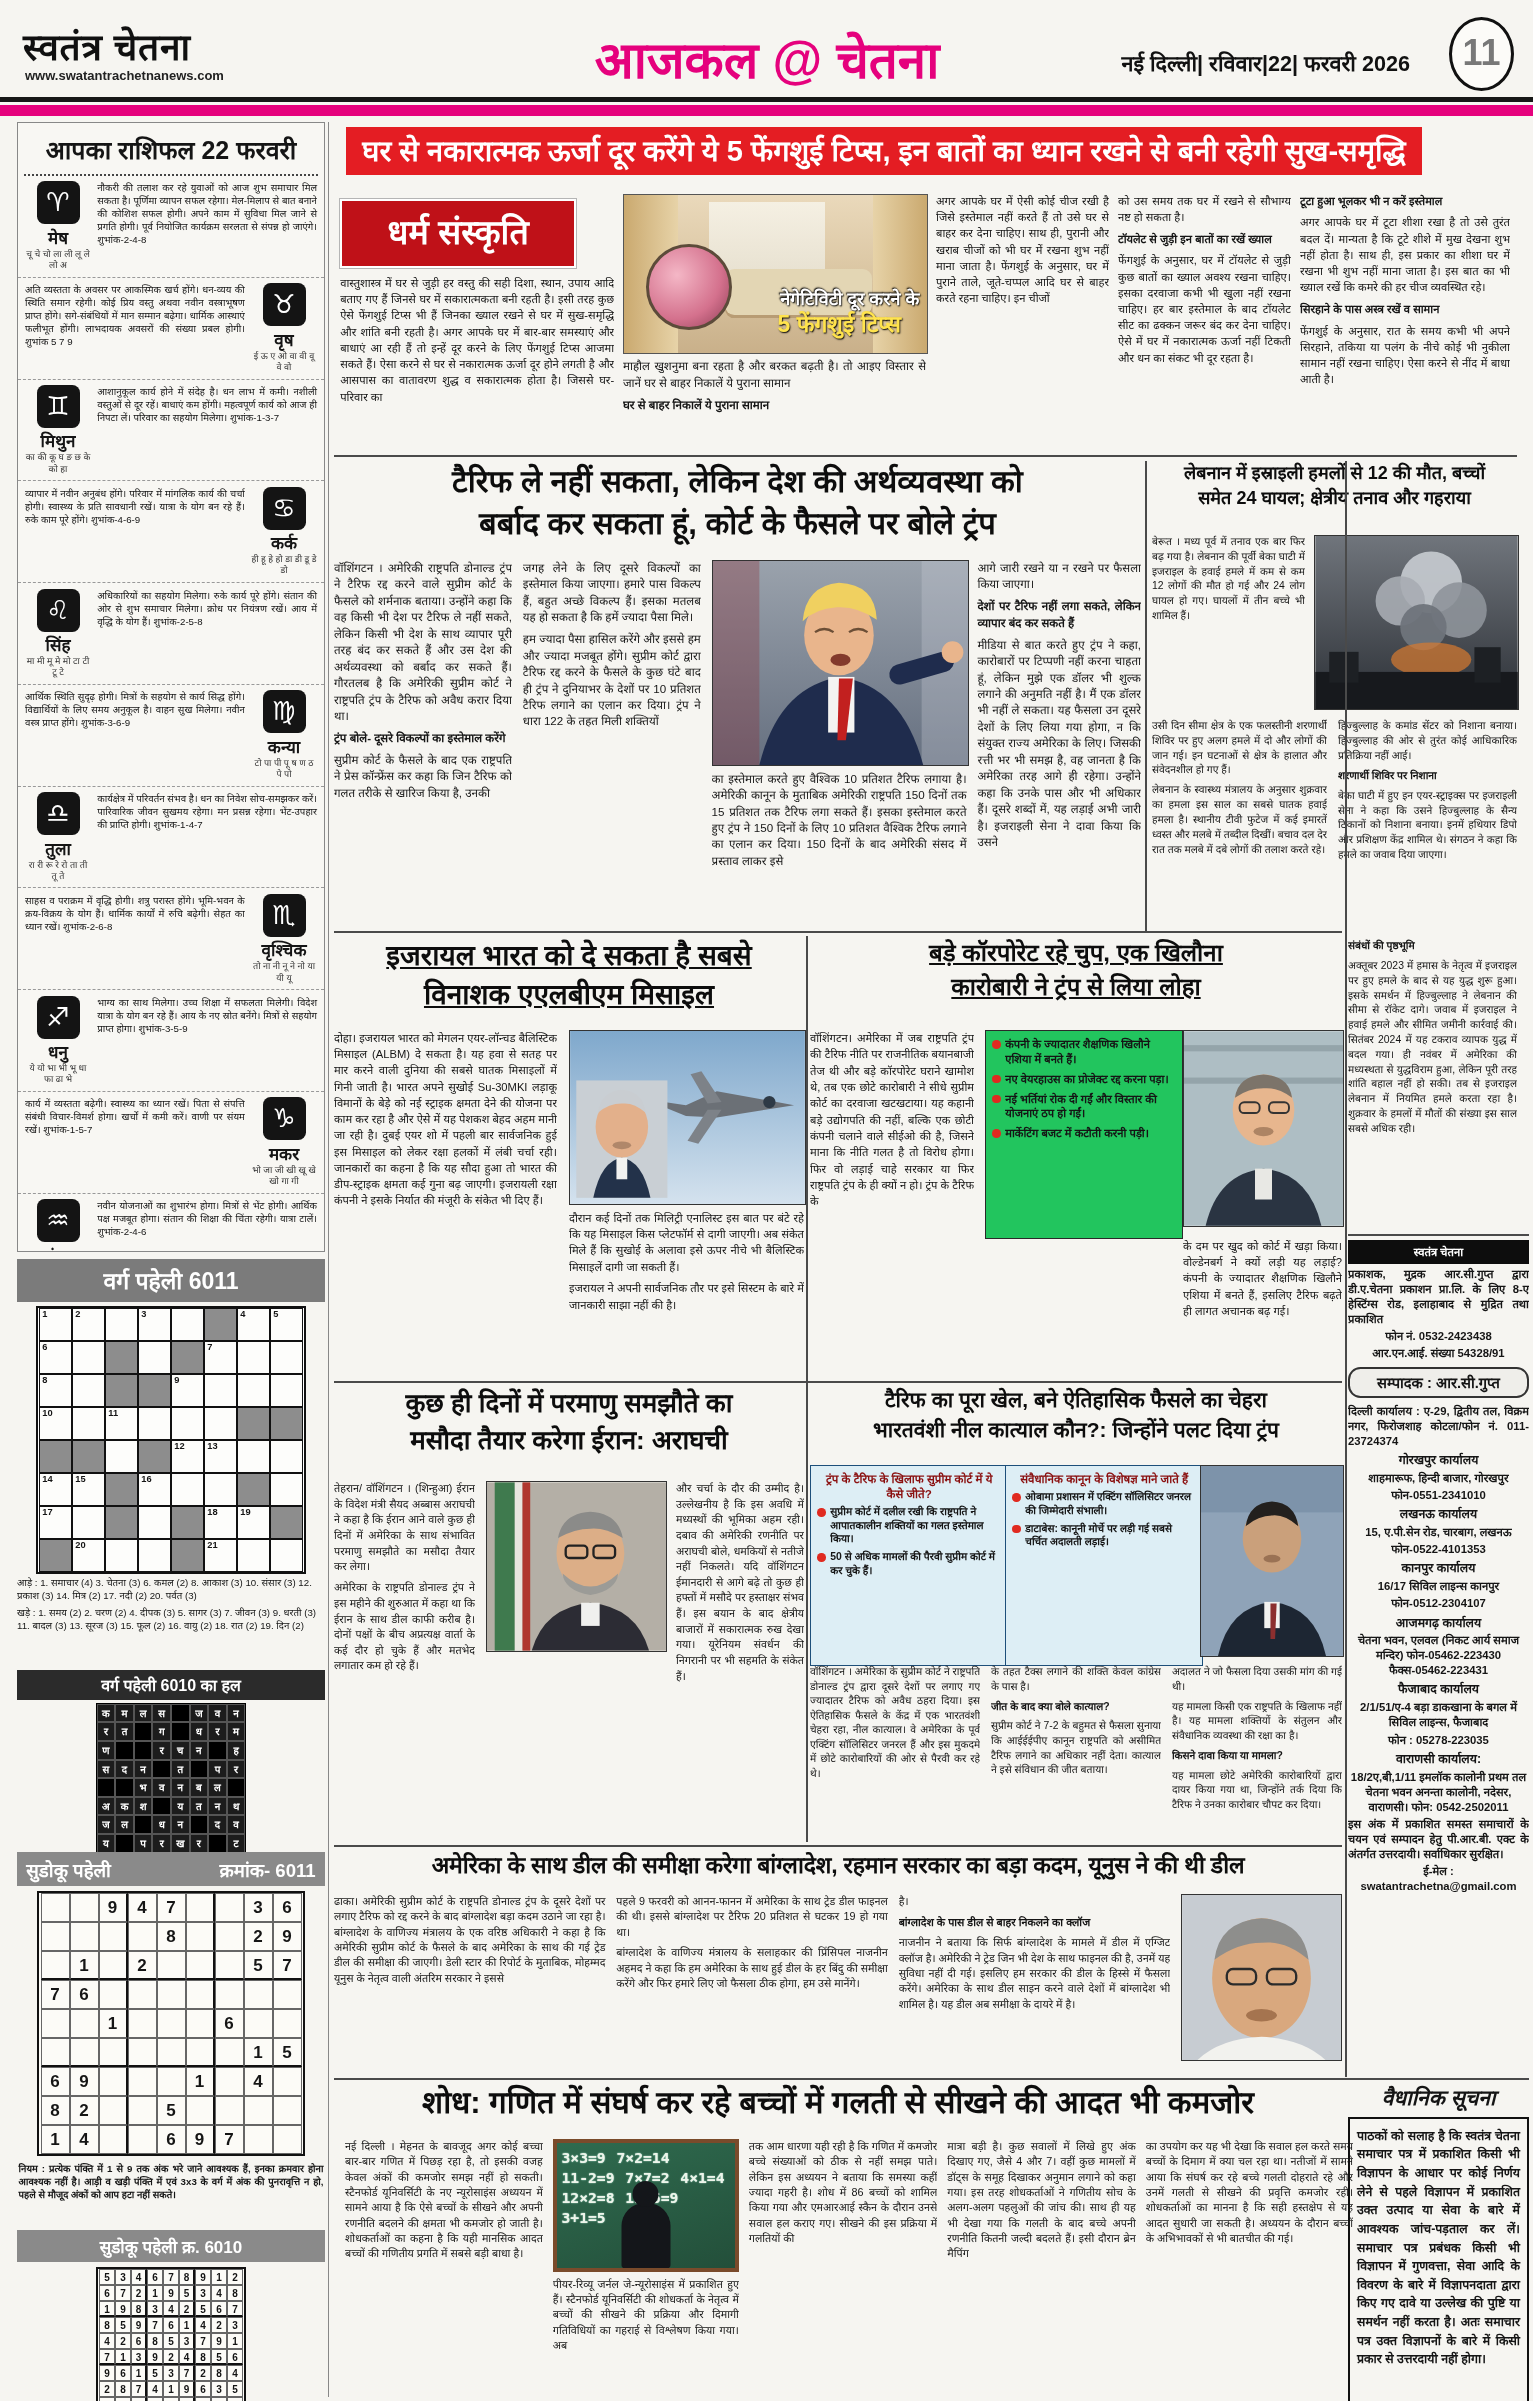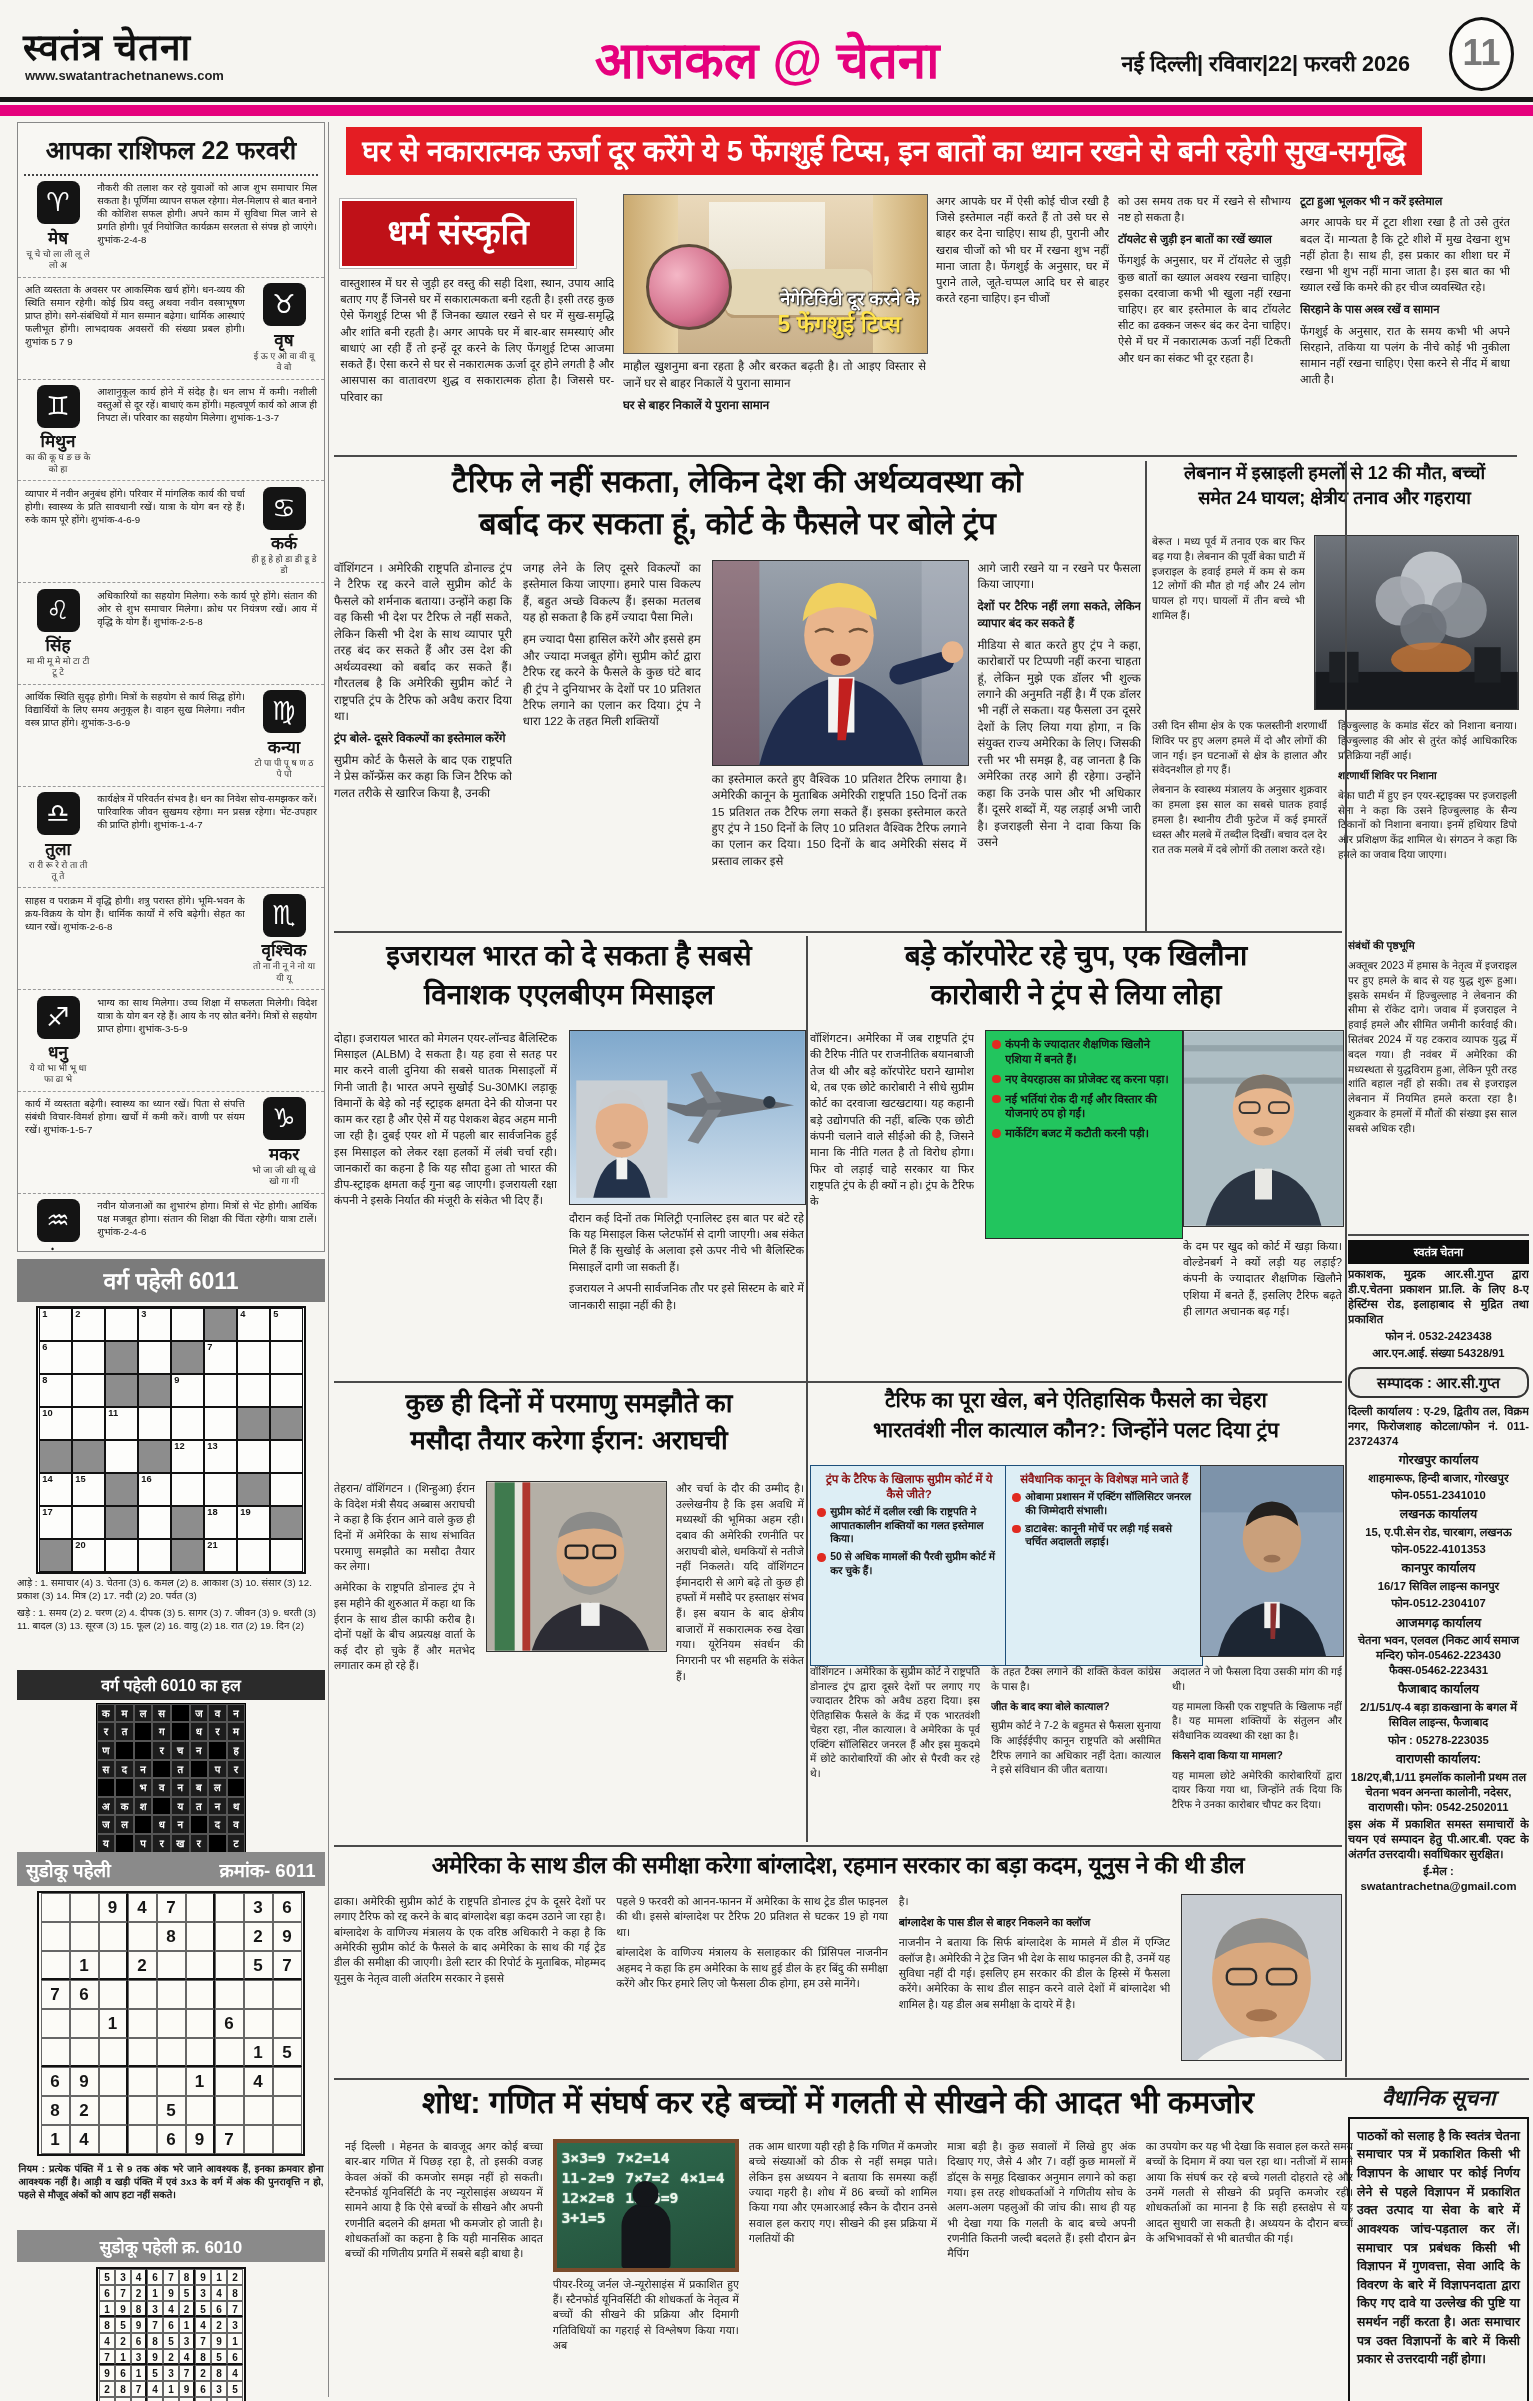--- a/index.html
+++ b/index.html
@@ -52,27 +52,27 @@
   
   .lebanon{position:absolute;left:1152px;top:461px;width:365px;height:473px;}
   .lebanon .headline p{font-size:18px;line-height:1.4;}
   .leb-intro{position:absolute;left:0;top:74px;width:153px;height:173px;font-size:10.4px;line-height:1.42;}
   .leb-photo{position:absolute;left:162px;top:74px;width:203px;height:173px;}
   .leb-colA{position:absolute;left:0;top:258px;width:175px;height:212px;font-size:10.4px;line-height:1.42;}
   .leb-colB{position:absolute;left:186px;top:258px;width:179px;height:212px;font-size:10.4px;line-height:1.42;}
   .leb-cont{position:absolute;left:1348px;top:939px;width:169px;height:291px;font-size:10.4px;line-height:1.42;}
   
   .israel{position:absolute;left:334px;top:936px;width:470px;height:441px;}
-  .israel .headline p{font-size:28px;line-height:1.4;}
+  .israel .headline p{font-size:28px;line-height:1.4;text-decoration:underline;}
   .isr-col1{position:absolute;left:0;top:94px;width:223px;height:342px;font-size:11.2px;line-height:1.45;}
   .isr-photo{position:absolute;left:235px;top:94px;width:235px;height:173px;}
   .isr-under{position:absolute;left:235px;top:274px;width:235px;height:162px;font-size:11.2px;line-height:1.45;}
   
   .corp{position:absolute;left:810px;top:936px;width:532px;height:441px;}
-  .corp .headline p{font-size:28px;line-height:1.4;}
+  .corp .headline p{font-size:24px;line-height:1.4;text-decoration:underline;}
   .corp-col1{position:absolute;left:0;top:94px;width:164px;height:342px;font-size:11.2px;line-height:1.46;}
   .corp-box{position:absolute;left:175px;top:94px;width:184px;height:195px;background:#22c55e;border:1.5px solid #2a2a2a;padding:6.2px 6.2px;}
   .corp-box .li{display:flex;gap:4.6px;font-size:11.2px;font-weight:bold;line-height:1.3;margin-bottom:5.4px;}
   .dot{width:8.5px;height:8.5px;border-radius:50%;background:#e02a20;margin-top:3.1px;flex:none;}
   .corp-photo{position:absolute;left:373px;top:94px;width:159px;height:195px;}
   .corp-after1{position:absolute;left:175px;top:302px;width:184px;height:135px;font-size:11.2px;line-height:1.45;}
   .corp-after2{position:absolute;left:373px;top:302px;width:159px;height:135px;font-size:11.2px;line-height:1.45;}
   
   .iran{position:absolute;left:334px;top:1385px;width:470px;height:455px;}
   .iran .headline p{font-size:26px;line-height:1.42;}

